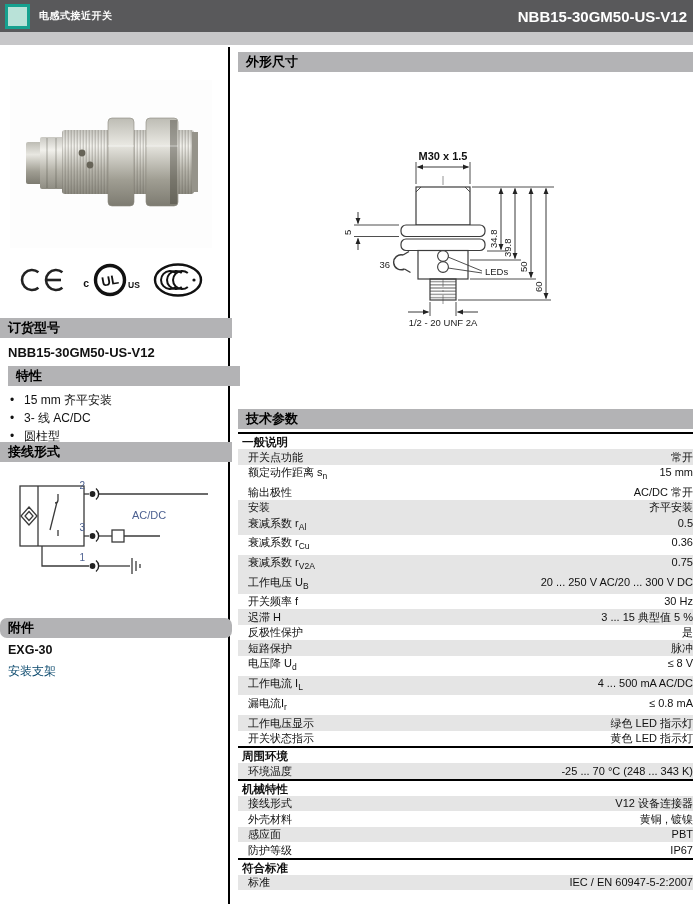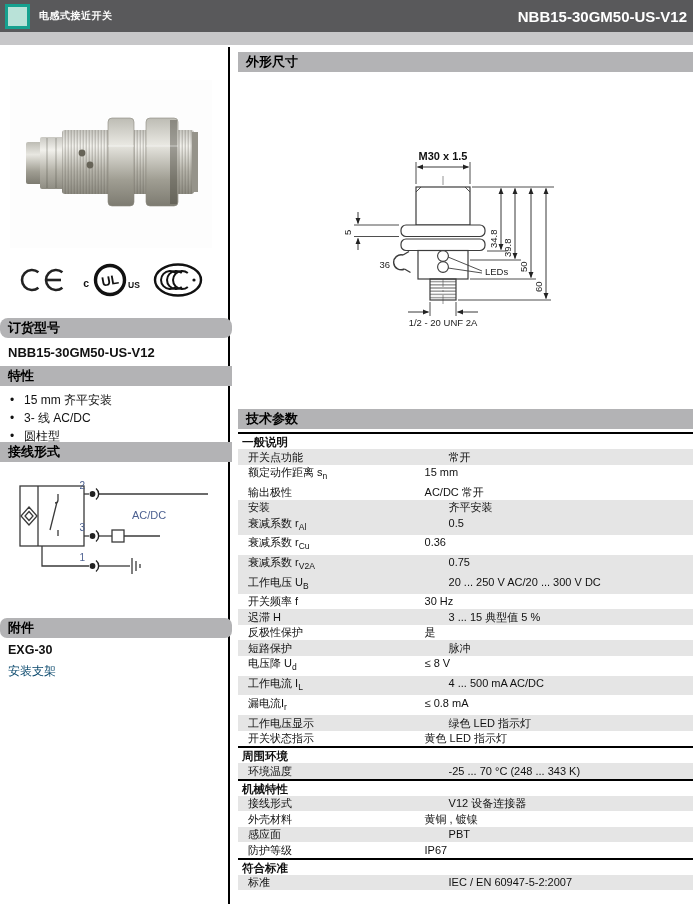--- a/index.html
+++ b/index.html
@@ -15,23 +15,23 @@
   .substrip{position:absolute;top:32px;left:0;width:693px;height:13px;background:#c7c7c9;}
   .vdivider{position:absolute;left:228px;top:47px;width:2px;height:857px;background:#000;}
 
   
   .secbar{background:#b3b3b5;font-weight:bold;font-size:13px;height:20px;line-height:20px;padding-left:8px;color:#000;}
 
   
   .leftcol{position:absolute;left:0;top:46px;width:224px;height:858px;}
   .photo{position:absolute;left:10px;top:34px;width:202px;height:168px;}
   .logos{position:absolute;left:10px;top:208px;width:200px;height:50px;}
-  .order-bar{position:absolute;left:0;top:272px;width:224px;border-radius:8px;}
+  .order-bar{position:absolute;left:0;top:272px;width:224px;}
   .order-value{position:absolute;left:8px;top:299px;font-weight:bold;font-size:13px;}
-  .feat-bar{position:absolute;left:0;top:320px;width:224px;}
+  .feat-bar{position:absolute;left:8px;top:320px;width:224px;}
   .feat-list{position:absolute;left:10px;top:347px;width:210px;font-size:12px;}
   .feat-item{display:flex;margin-bottom:4px;line-height:14px;}
   .feat-item .dot{width:14px;flex:0 0 auto;}
   .conn-bar{position:absolute;left:0;top:396px;width:224px;}
   .conn-diagram{position:absolute;left:12px;top:428px;}
   .acc-bar{position:absolute;left:0;top:572px;width:224px;border-radius:7px;}
   .acc-model{position:absolute;left:8px;top:597px;font-weight:bold;font-size:12.5px;}
   .acc-desc{position:absolute;left:8px;top:617px;font-size:12px;color:#0c4a6e;}
 
   
@@ -40,21 +40,21 @@
   .dim-svg{display:block;}
   .tech-bar{margin-top:2px;}
 
   
   .spec-table{margin-top:3px;}
   .spec-sec{font-weight:bold;font-size:11.5px;border-top:2px solid #000;padding:2px 0 1px 4px;background:#fff;line-height:12px;}
   .spec-row{display:flex;font-size:11px;line-height:12.5px;padding:1.5px 0;}
   .spec-row.odd{background:#e5e5e5;gap:24px;}
   .spec-row.even{background:#ffffff;}
   .cell-label{width:41%;padding-left:10px;flex:0 0 auto;box-sizing:border-box;}
-  .cell-value{flex:1;}
+  .cell-value{flex:1;text-align:right;}
   .cell-label sub{font-size:8.5px;}
 
   svg text{font-family:"Liberation Sans","DejaVu Sans",sans-serif;}
   .dim-text{font-size:9.5px;fill:#222;}
   .dim-text-bold{font-size:11px;font-weight:bold;fill:#111;}
   .blue-text{fill:#4d6191;}
 </style>
 </head>
 <body>
 

